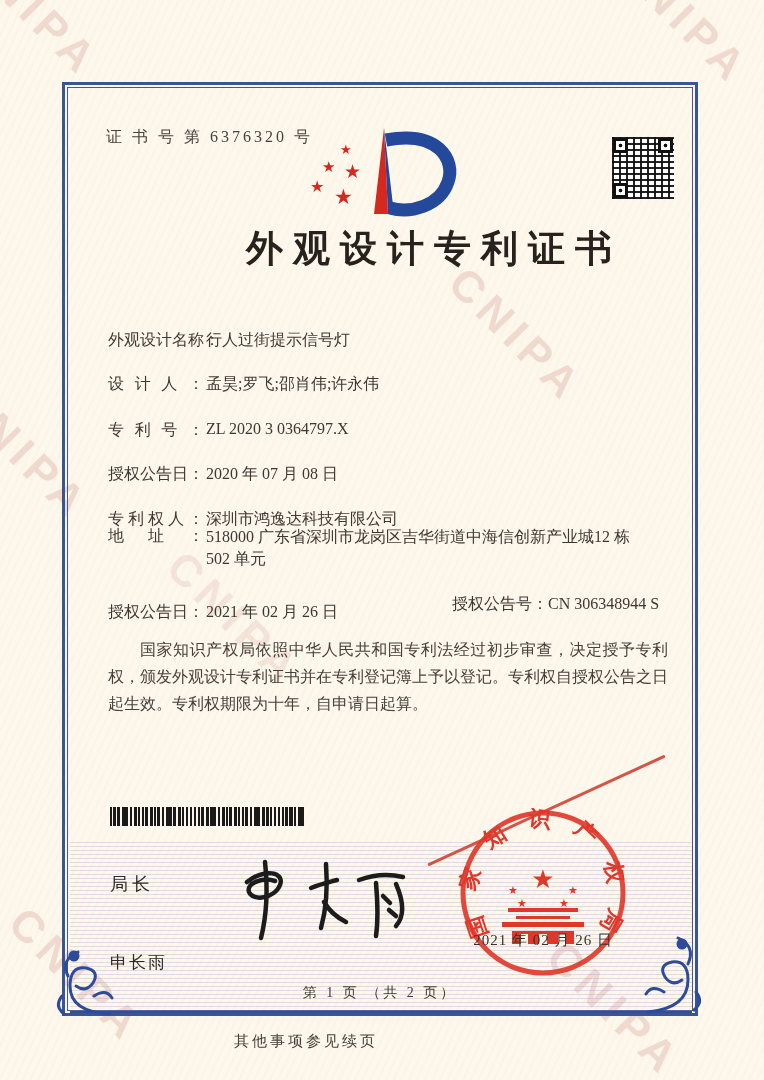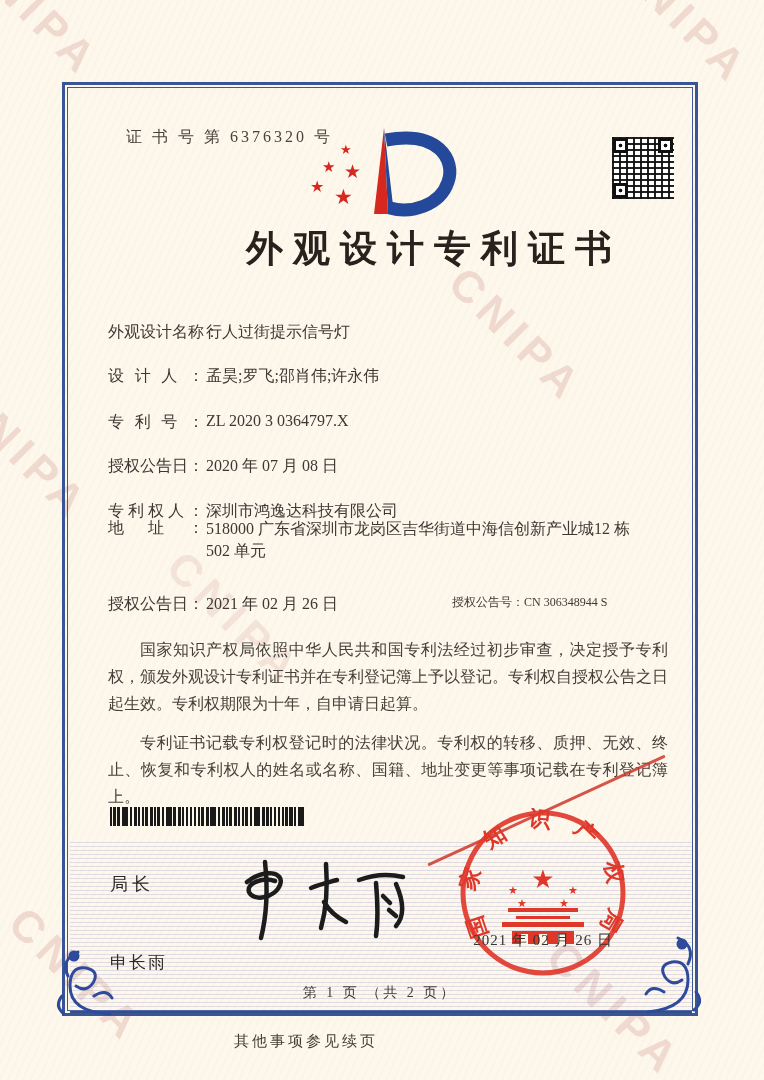--- a/index.html
+++ b/index.html
@@ -19,39 +19,39 @@
   .wm2{ left:598px; top:-8px; }
   .wm3{ left:432px; top:310px; }
   .wm4{ left:-62px; top:428px; }
   .wm5{ left:150px; top:594px; color:rgba(215,158,146,0.22); }
   .wm6{ left:-8px; top:950px; }
   .wm7{ left:530px; top:984px; }
   
   .frame-outer { position:absolute; left:62px; top:82px; width:636px; height:934px; border:3px solid #3a5595; }
   .frame-inner { position:absolute; left:67px; top:87px; width:626px; height:924px; border:1px solid #40599a; }
   
-  .cert-no { position:absolute; left:106px; top:127px; font-size:16px; letter-spacing:3px; color:#4a433d;margin-left:20px; }
+  .cert-no { position:absolute; left:106px; top:127px; font-size:16px; letter-spacing:3px; color:#4a433d; }
   .logo { position:absolute; left:296px; top:124px; }
   .qr { position:absolute; left:612px; top:137px; width:62px; height:62px; background-color:#fff;
         background-image:
           repeating-linear-gradient(0deg, rgba(15,15,15,0.92) 0 2px, transparent 2px 6px),
           repeating-linear-gradient(90deg, rgba(15,15,15,0.92) 0 2px, transparent 2px 7px); }
   .qr .fp { position:absolute; width:15px; height:15px; border:3px solid #111;
             background:radial-gradient(circle, #111 30%, #fff 32%); }
   .fp.tl{ left:1px; top:1px; } .fp.tr{ right:1px; top:1px; } .fp.bl{ left:1px; bottom:1px; }
   .title { position:absolute; left:62px; top:224px; width:744px; text-align:center;
            font-size:37px; font-weight:700; letter-spacing:10px; color:#27221e; }
   
-  .row { position:absolute; left:108px; font-size:16px; color:#3d3833; white-space:nowrap; }
+  .row { position:absolute; left:108px; font-size:16px; color:#3d3833; white-space:nowrap;margin-top:8px; }
   .row .lbl { display:inline-block; width:96px; text-align:justify; text-align-last:justify; vertical-align:top; }
   .row .lbl::after { content:"："; }
   .row .val { display:inline-block; padding-left:2px; vertical-align:top; }
   .row.addr { white-space:normal; display:flex; }
   .row.addr .val { width:445px; line-height:22px; }
-  .pair2 { position:absolute; left:452px; font-size:12px; color:#3d3833; white-space:nowrap; }
+  .pair2 { position:absolute; left:452px; font-size:16px; color:#3d3833; white-space:nowrap; }
   .pair2 .lbl2::after { content:"："; }
   
   .body-text { position:absolute; left:108px; top:624px; width:560px; font-size:16px;
                line-height:27px; color:#46403a; text-align:justify; }
   .body-text p { text-indent:2em;margin-top:12px; }
   
   .band { position:absolute; left:70px; top:842px; width:622px; height:171px;
           background-image:repeating-linear-gradient(180deg, rgba(138,140,196,0.26) 0 1px, transparent 1px 4px);
           border-bottom:2px solid #33508e; }
   .flourish { position:absolute; }
@@ -155,21 +155,20 @@
   </div>
   <div class="row" style="top:594px">
     <span class="lbl">授权公告日</span><span class="val">2021 年 02 月 26 日</span>
   </div>
   <div class="pair2" style="top:594px">
     <span class="lbl2">授权公告号</span><span class="val2">CN 306348944 S</span>
   </div>
 
   <div class="body-text">
     <p>国家知识产权局依照中华人民共和国专利法经过初步审查，决定授予专利权，颁发外观设计专利证书并在专利登记簿上予以登记。专利权自授权公告之日起生效。专利权期限为十年，自申请日起算。</p>
-    <p>专利证书记载专利权登记时的法律状况。专利权的转移、质押、无效、终止、恢复和专利权人的姓名或名称、国籍、地址变更等事项记载在专利登记簿上。</p>
   </div>
 
   <div class="barcode"></div>
 
   <div class="red-line"></div>
 
   <div class="director-title">局长</div>
   <div class="director-name">申长雨</div>
   <svg class="signature" width="190" height="90" viewBox="0 0 190 90">
     <g fill="none" stroke="#1c1c1c" stroke-width="4.5" stroke-linecap="round">

